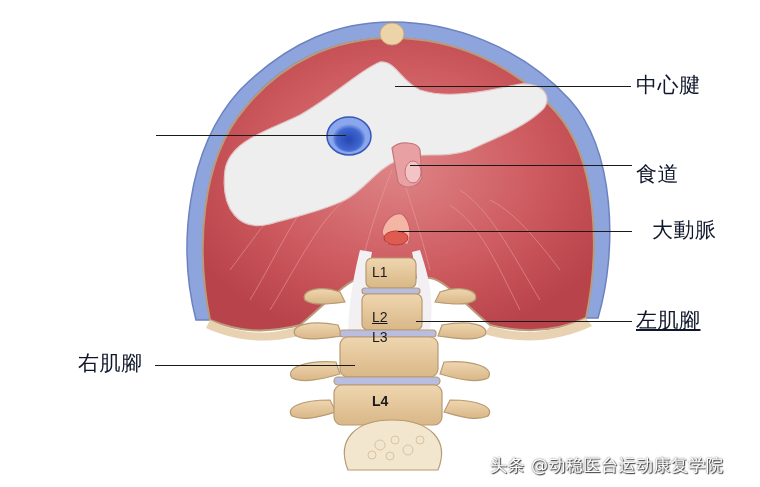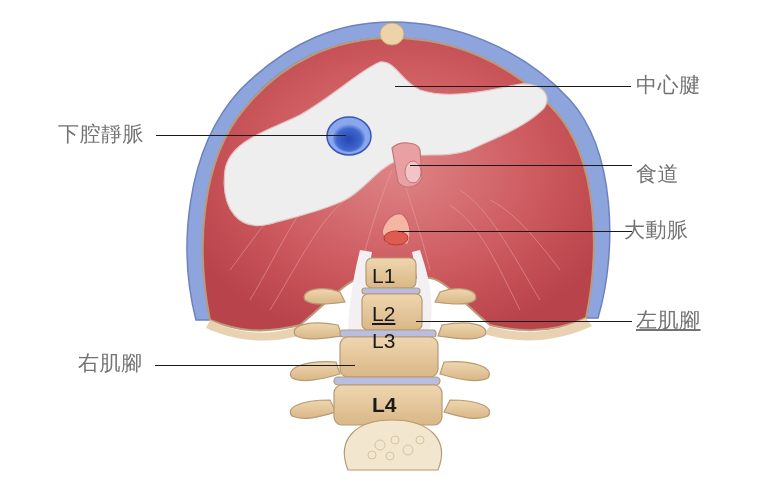--- a/index.html
+++ b/index.html
@@ -1,20 +1,20 @@
 <!DOCTYPE html>
 <html><head>
   <meta charset="utf-8">
   <style>
     html, body { margin: 0; padding: 0; background: #ffffff; }
     body { width: 760px; height: 487px; position: relative; overflow: hidden; font-family: "DejaVu Sans", sans-serif; }
     .stage { position: absolute; left: 0; top: 0; width: 760px; height: 487px; }
     svg.anat { position: absolute; left: 0; top: 0; }
-    .label { position: absolute; font-size: 21px; color: #737373; line-height: 1; white-space: nowrap; letter-spacing: 0.5px; }
-    .vlabel { position: absolute; font-family: "Liberation Sans", sans-serif; font-size: 21px; color: #1a1a1a; line-height: 1; }
+    .label { position: absolute; font-size: 21px; color: #0f172a; line-height: 1; white-space: nowrap; letter-spacing: 0.5px; }
+    .vlabel { position: absolute; font-family: "Liberation Sans", sans-serif; font-size: 14px; color: #1a1a1a; line-height: 1; }
     .leader { position: absolute; height: 1.4px; background: #1a1a1a; }
     .watermark { position: absolute; left: 490px; top: 454px; font-size: 17px; color: #ffffff; text-shadow: 0 0 2px #555, 1px 1px 1px #333; letter-spacing: 0.5px; }
   </style>
 </head>
 <body>
 
 <div class="stage">
   <svg class="anat" width="760" height="487" viewBox="0 0 760 487">
     <defs>
       <radialGradient id="muscleGrad" cx="50%" cy="45%" r="60%">
@@ -92,31 +92,31 @@
       <circle cx="380" cy="445" r="5"></circle>
         <circle cx="395" cy="440" r="4"></circle>
         <circle cx="408" cy="450" r="5"></circle>
       <circle cx="372" cy="455" r="4"></circle>
         <circle cx="390" cy="456" r="4"></circle>
         <circle cx="420" cy="440" r="4"></circle>
     </g>
   </svg>
 
   <span class="vlabel" style="left:372px; top:265px;">L1</span>
-  <span class="vlabel" style="left:372px; top:303px;text-decoration:underline;">L2</span>
+  <span class="vlabel" style="left:372px; top:310px;text-decoration:underline;">L2</span>
   <span class="vlabel" style="left:372px; top:330px;">L3</span>
   <span class="vlabel" style="left:372px; top:394px;font-weight:bold;">L4</span>
 
   <div class="leader" style="left:395px; top:86px; width:236px;"></div>
   <div class="leader" style="left:156px; top:135px; width:190px;"></div>
   <div class="leader" style="left:410px; top:165px; width:222px;"></div>
   <div class="leader" style="left:398px; top:231px; width:234px;"></div>
   <div class="leader" style="left:416px; top:321px; width:216px;"></div>
   <div class="leader" style="left:155px; top:365px; width:200px;"></div>
 
   <span class="label" style="left:636px; top:75px;">中心腱</span>
-  <span class="label" style="left:58px; top:124px;">下腔靜脈</span>
   <span class="label" style="left:636px; top:164px;">食道</span>
-  <span class="label" style="left:624px; top:220px;">大動脈</span>
+  <span class="label" style="left:652px; top:220px;">大動脈</span>
   <span class="label" style="left:636px; top:310px;text-decoration:underline;">左肌腳</span>
   <span class="label" style="left:78px; top:353px;">右肌腳</span>
 
+  <span class="watermark">头条 @动稳医台运动康复学院</span>
 </div>
 
 </body></html>

